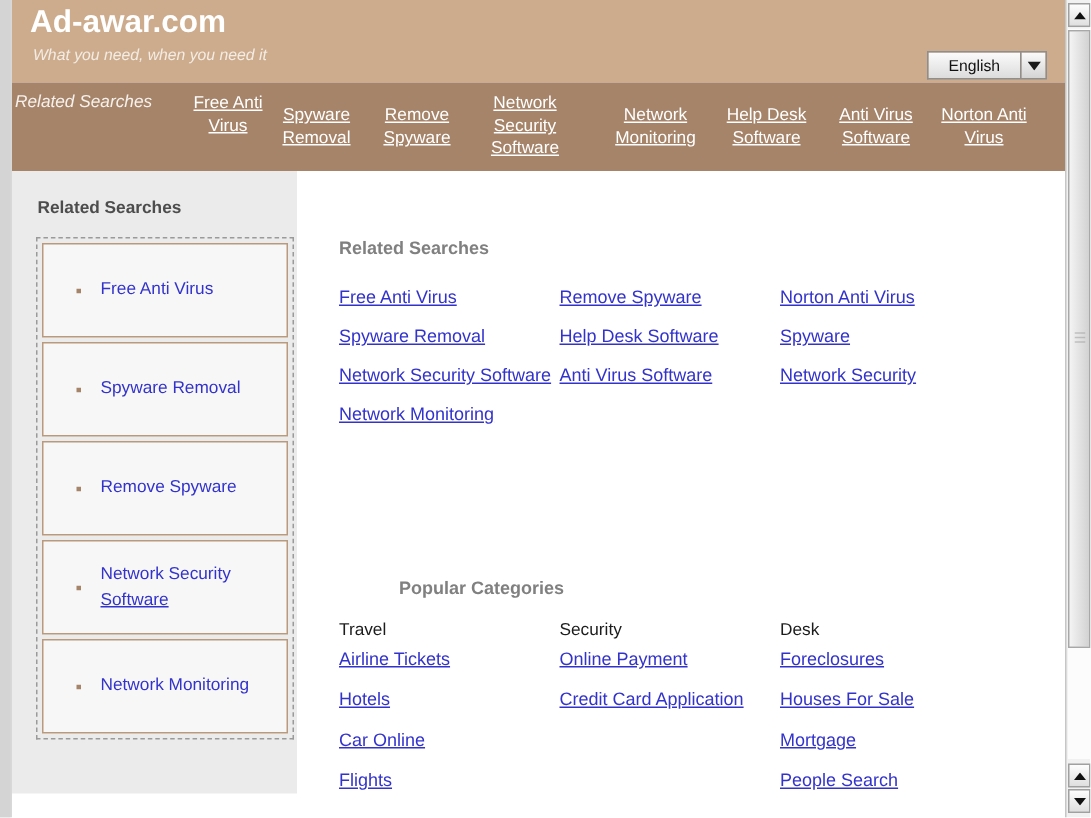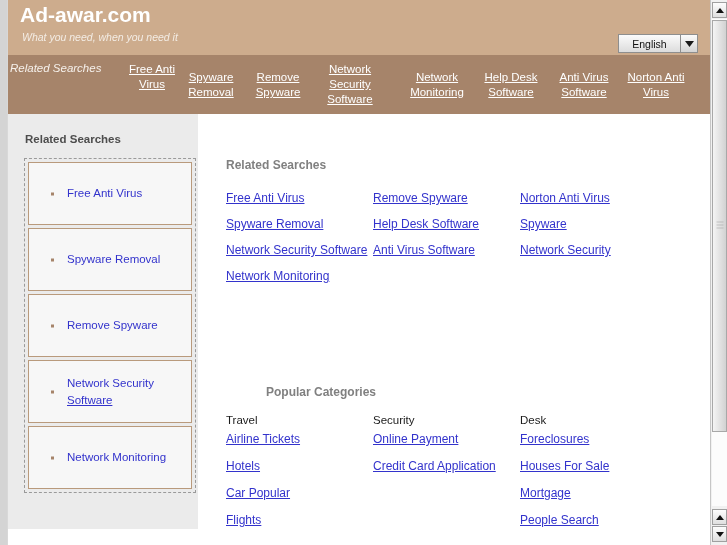--- a/index.html
+++ b/index.html
@@ -437,21 +437,21 @@
         </div>
       </div>
 
       <div class="section-head" id="pc-head">Popular Categories</div>
 
       <div class="link-grid" id="pc-grid">
         <div class="lg-col c0">
           <div class="lg-colhead">Travel</div>
           <a class="lg-link">Airline Tickets</a>
           <a class="lg-link">Hotels</a>
-          <a class="lg-link">Car Popular</a>
+          <a class="lg-link">Car Online</a>
           <a class="lg-link">Flights</a>
         </div>
         <div class="lg-col c1">
           <div class="lg-colhead">Security</div>
           <a class="lg-link">Online Payment</a>
           <a class="lg-link">Credit Card Application</a>
         </div>
         <div class="lg-col c2">
           <div class="lg-colhead">Desk</div>
           <a class="lg-link">Foreclosures</a>

